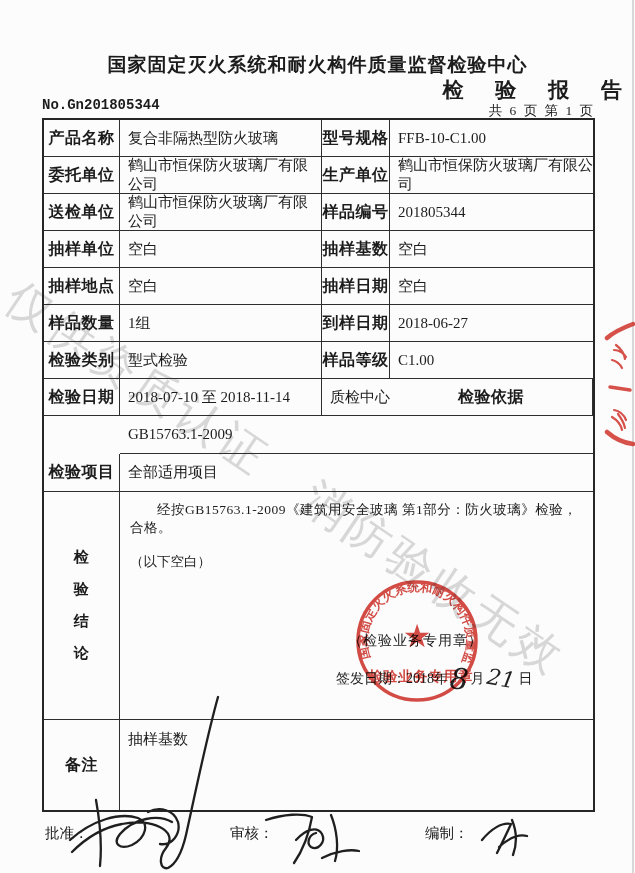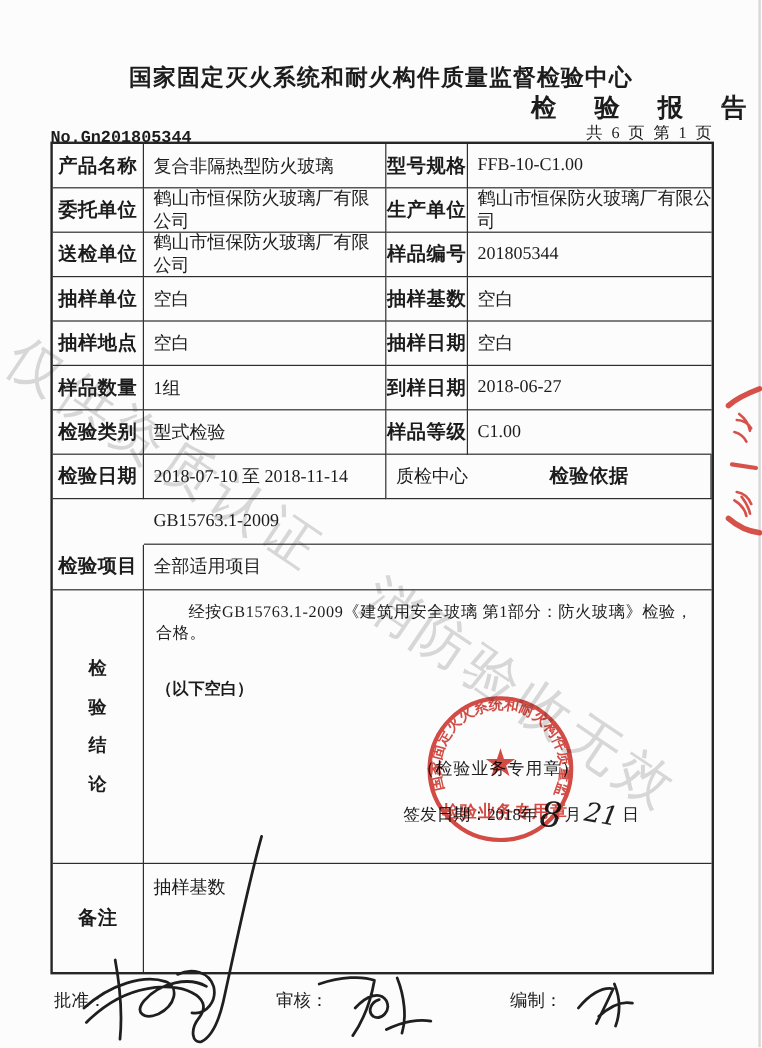--- a/index.html
+++ b/index.html
@@ -32,21 +32,21 @@
     font-weight:bold; font-size:19px; letter-spacing:1px;
   }
   .report-title {
     position:absolute; top:76px; left:0; width:100%; text-align:right;
     font-family:"Liberation Sans", sans-serif;
     font-weight:bold; font-size:21px; letter-spacing:13px; text-indent:13px;
   }
   .report-no {
     position:absolute; top:97px; left:42px;
     font-family:"Liberation Mono", monospace;
-    font-weight:bold; font-size:14px;margin-top:10px;
+    font-weight:bold; font-size:14px;
   }
   .page-info {
     position:absolute; top:102px; right:40px;
     font-size:13.5px; letter-spacing:2px;
   }
   
   .tbl {
     position:absolute; left:42px; top:118px; width:553px; z-index:2;
     display:grid;
     grid-template-columns:76px 202px 68px 1fr;
@@ -71,21 +71,21 @@
   .concl-lab {
     flex-direction:column; justify-content:center; gap:13px;
     font-family:"Liberation Sans", sans-serif;
     font-weight:bold; font-size:15px;
   }
   .concl-val {
     position:relative; display:block; padding:9px 10px 0 10px;
     font-size:13.5px;
   }
   .concl-line1 { text-indent:2em; letter-spacing:.5px; }
-  .concl-line2 { margin-top:28px;font-weight:bold; }
+  .concl-line2 { margin-top:16px; }
   .stamp-note { position:absolute; left:228px; top:140px; font-size:14px; letter-spacing:1px; }
   .date-line  { position:absolute; left:216px; top:170px; font-size:14px; white-space:nowrap; }
   .hand {
     font-family:"DejaVu Serif", serif; font-style:italic;
     display:inline-block; color:#222;
   }
   .hand-month { font-size:29px; transform:rotate(6deg); margin:0 2px; vertical-align:-6px; }
   .hand-day   { font-size:22px; transform:rotate(10deg); margin:0 3px; vertical-align:-3px; }
   .remark-val { align-items:flex-start; padding-top:10px; }
   

